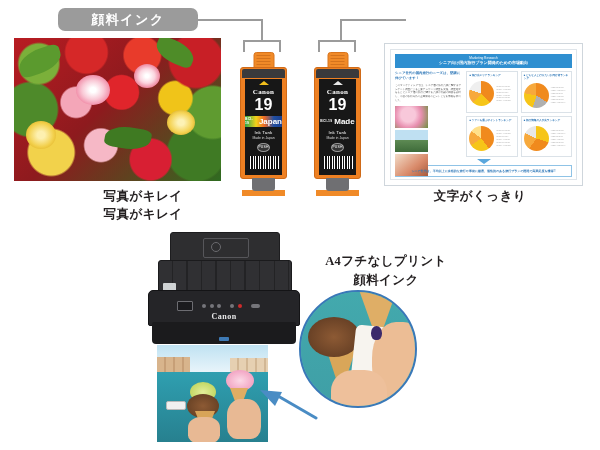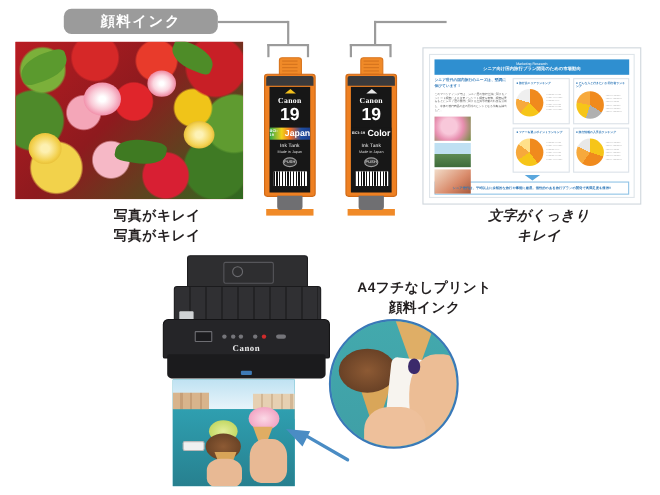--- a/index.html
+++ b/index.html
@@ -73,21 +73,21 @@
     border: 1px solid #8fc3e6; text-align: center; color: #2f78b8;
     font-size: 3px; font-weight: bold; line-height: 1.5; padding: 2.5px 2px;
   }
 
   
   .caption {
     position: absolute; text-align: center; color: #231f20;
     font-size: 12.5px; font-weight: bold; line-height: 1.45; letter-spacing: .5px;
   }
   #cap-dye { left: 58px;  top: 187px; width: 170px; }
-  #cap-pig { left: 410px; top: 187px; width: 160px; font-style: italic; }
+  #cap-pig { left: 400px; top: 187px; width: 160px; }
 
   
   .cart { position: absolute; width: 47px; height: 145px; }
   #cart-color { left: 240px; top: 52px; }
   #cart-black { left: 314px; top: 52px; }
   .cart-clip {
     position: absolute; left: 50%; transform: translateX(-50%); top: 0;
     width: 21px; height: 17px; background: #f08a28; border-radius: 3px 3px 0 0;
     border: 1px solid #d9741c;
   }
@@ -182,21 +182,21 @@
     position:absolute; left:299px; top:290px; width:118px; height:118px;
     border-radius:50%; border:2px solid #3a78b8; overflow:hidden;
     background:#4fb3b5;
   }
   #magnifier .mw { position:absolute; inset:0; background:linear-gradient(#43a9ad,#3f9fa6); }
   #mag-arrow { position:absolute; left:258px; top:382px; width:60px; height:40px; }
 
   
   #cap-a4 {
     position:absolute; left:316px; top:252px; width:140px; text-align:center;
-    color:#231f20; font-size:12.5px; font-weight:bold; line-height:1.5; letter-spacing:.4px;
+    color:#231f20; font-size:12.5px; font-weight:bold; line-height:1.5; letter-spacing:.4px;font-family:Liberation Serif, serif;
   }
 </style>
 </head>
 <body>
 
 <div class="stage">
 
   <div class="pill" id="pill-dye">
     <span>顔料インク</span>
   </div>
@@ -237,21 +237,20 @@
     <div class="fl-leaf" style="left:68%;top:2%;width:40px;height:22px;background:#4e8c28;border-radius:20% 60% 20% 60%;transform:rotate(22deg);"></div>
     <div class="fl-leaf" style="left:44%;top:62%;width:46px;height:22px;background:#3f7a22;border-radius:60% 20% 60% 20%;transform:rotate(10deg);"></div>
   </div>
 
   <div class="caption" id="cap-dye">
     <div>写真がキレイ</div>
     <div>写真がキレイ</div>
   </div>
   <div class="caption" id="cap-pig">
     <div>文字がくっきり</div>
-    <div>キレイ</div>
   </div>
 
   <div class="cart" id="cart-color">
     <div class="cart-clip">
         <i></i>
         <i></i>
         <i></i>
         <i></i>
         <i></i>
       </div>
@@ -284,21 +283,21 @@
         <i></i>
       </div>
     <div class="cart-body">
       <div class="cart-shoulder"></div>
       <div class="cart-face">
         <div class="cart-tri"></div>
         <div class="brand">Canon</div>
         <div class="num">19</div>
         <div class="swatch black">
           <span class="pre">BCI-19</span>
-          <span>Color</span>
+          <span>Made</span>
         </div>
         <div class="tank">Ink Tank</div>
         <div class="made">Made in Japan</div>
         <div class="push">PUSH</div>
         <div class="barcode"></div>
       </div>
       <div class="cart-nub"></div>
     </div>
     <div class="cart-foot"></div>
   </div>

